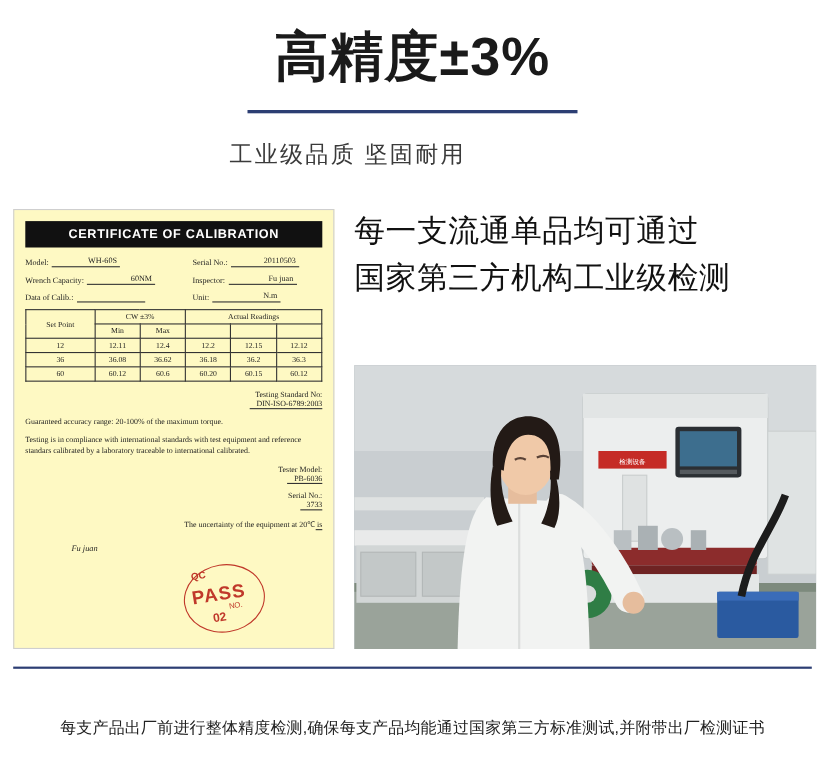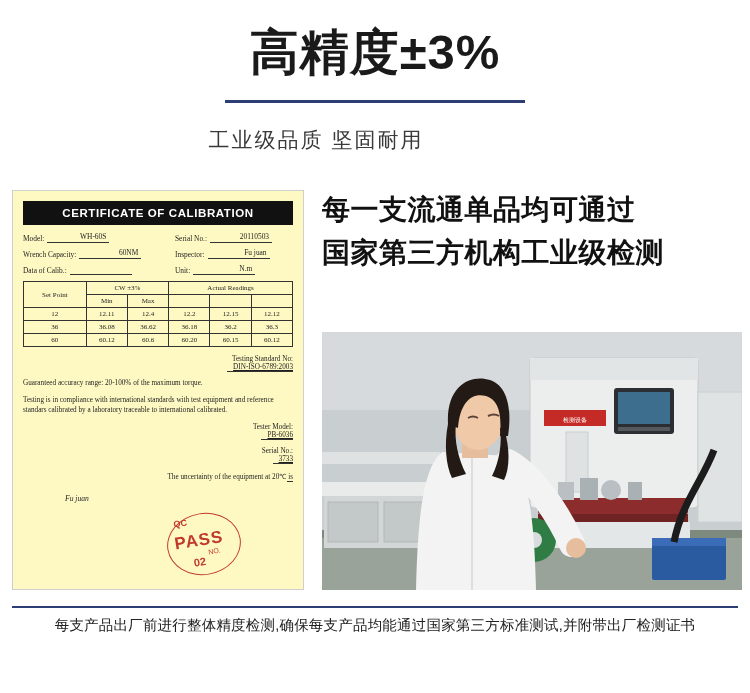--- a/index.html
+++ b/index.html
@@ -42,21 +42,21 @@
     font-size: 21px;
     color: #3a3a3a;
     letter-spacing: 2px;
   }
   
   .right-claim {
     position: absolute;
     top: 188px; left: 322px;
     width: 420px;
     font-size: 28px;
-    font-weight: bold;
+    font-weight: normal;
     color: #111;
     line-height: 1.55;
     letter-spacing: 0.5px;
   }
   .right-claim .l2 { display: block; }
   
   .cert {
     position: absolute;
     top: 190px; left: 12px;
     width: 292px; height: 400px;
@@ -125,21 +125,20 @@
     align-items: flex-end;
     margin-bottom: 7px;
     flex-direction: column;
   }
   .cert-line .val {
     border-bottom: 1px solid #333;
     flex: 1;
     margin-left: 4px;
     text-align: left;
     padding-left: 6px;
-    text-decoration: underline;
   }
   .cert-para {
     font-size: 7.2px;
     line-height: 1.4;
     margin-bottom: 8px;
   }
   .sig {
     font-size: 7.6px;
     margin-top: 12px;
     margin-left: 42px;
@@ -191,21 +190,21 @@
   .photo svg { display: block; }
   
   .footer-rule {
     position: absolute;
     top: 606px; left: 12px;
     width: 726px; height: 2px;
     background: #2c3e73;
   }
   .footer-text {
     position: absolute;
-    top: 616px; left: 0; width: 750px;
+    top: 652px; left: 0; width: 750px;
     text-align: center;
     font-size: 14.5px;
     color: #222;
     letter-spacing: 0.2px;
   }
 </style>
 </head>
 <body>
 
 <div class="page">

